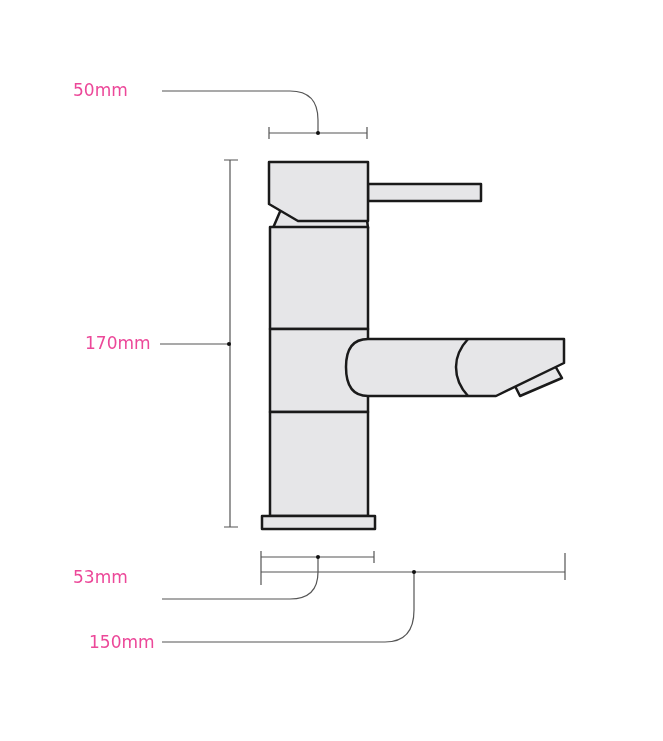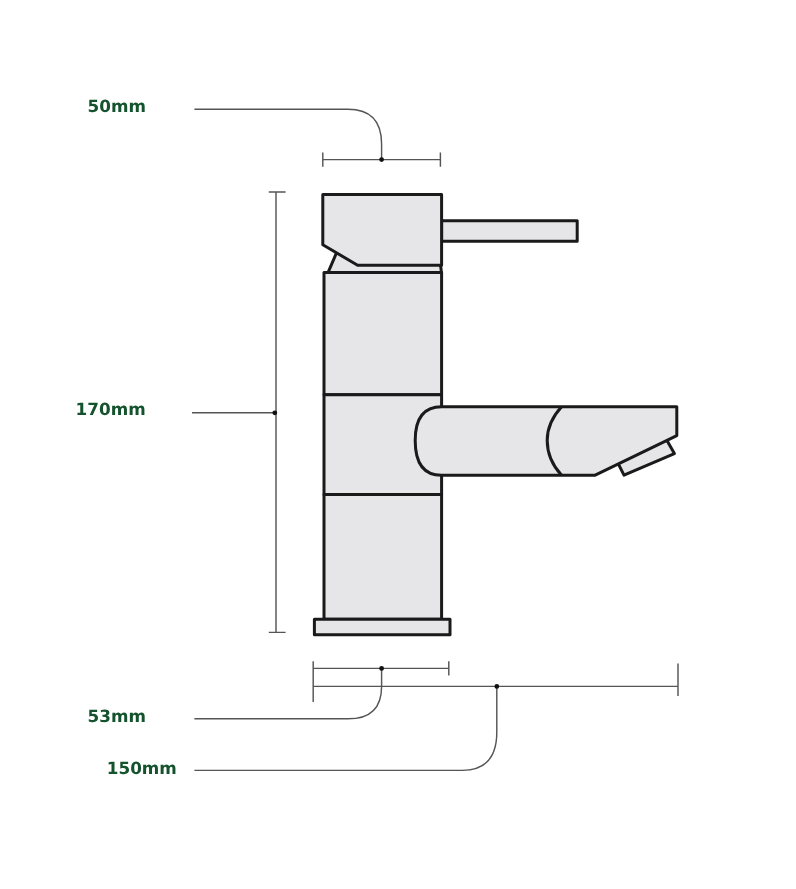--- a/index.html
+++ b/index.html
@@ -1,25 +1,25 @@
 <!DOCTYPE html>
 <html><head>
 <meta charset="utf-8">
 <style>
   html, body { margin:0; padding:0; background:#ffffff; }
   body { width:663px; height:741px; position:relative; overflow:hidden; font-family:"DejaVu Sans", sans-serif; }
-  .lbl { position:absolute; font-size:14px; color:#14532d; line-height:1;font-weight:bold; }
+  .lbl { position:absolute; font-size:17px; color:#ec4899; line-height:1; }
   svg { position:absolute; left:0; top:0; }
 </style>
 </head>
 <body>
 
 <div class="lbl" style="left:73px;top:82px;">50mm</div>
-<div class="lbl" style="left:63px;top:335px;">170mm</div>
-<div class="lbl" style="left:73px;top:591px;">53mm</div>
+<div class="lbl" style="left:85px;top:335px;">170mm</div>
+<div class="lbl" style="left:73px;top:569px;">53mm</div>
 <div class="lbl" style="left:89px;top:634px;">150mm</div>
 
 <svg width="663" height="741" viewBox="0 0 663 741">
 
   <g stroke="#555" stroke-width="1.2" fill="none">
 
     <path d="M162 91 H290 Q318 91 318 120 V133"></path>
     <path d="M269 133 H367 M269 127 V139 M367 127 V139"></path>
 
     <path d="M160 344 H229"></path>

